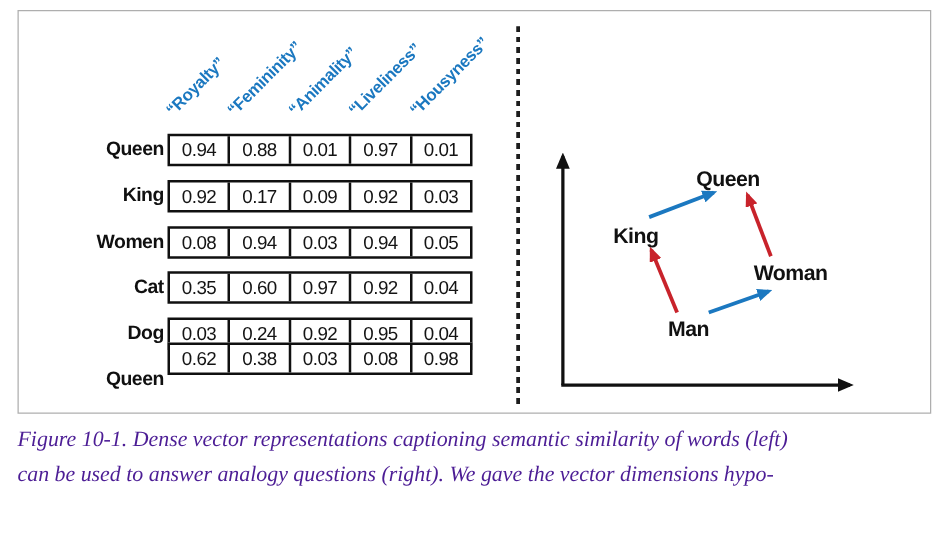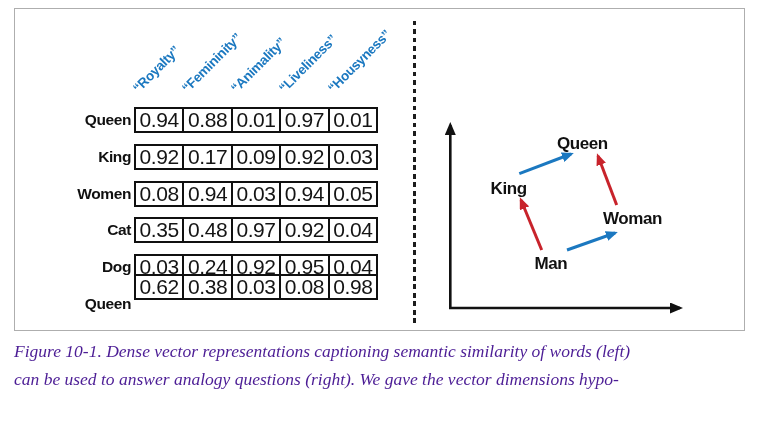--- a/index.html
+++ b/index.html
@@ -21,21 +21,21 @@
   .row-label{
     position:absolute;left:0;width:116px;height:26px;line-height:26px;text-align:right;
     font-weight:700;font-size:15.5px;letter-spacing:-0.4px;color:#101010;
   }
   .matrix-row{
     position:absolute;left:119px;width:244px;height:26px;display:flex;
     border:2.5px solid #101010;box-sizing:border-box;background:#ffffff;
   }
   .cell{
     flex:1;display:flex;align-items:center;justify-content:center;
-    border-left:2.5px solid #101010;font-size:21px;letter-spacing:-0.4px;color:#141414;
+    border-left:2.5px solid #101010;font-size:15px;letter-spacing:-0.4px;color:#141414;
   }
   .cell:first-child{border-left:none;}
   
   .divider{
     position:absolute;left:398px;top:12px;width:3px;height:304px;
     background:repeating-linear-gradient(to bottom,#1c1c1c 0 4.5px,transparent 4.5px 8.5px);
   }
   
   .plot{position:absolute;left:415px;top:100px;}
   .plot text{
@@ -84,21 +84,21 @@
     </div>
     <div class="matrix-row" style="top:172px">
       <div class="cell">0.08</div>
       <div class="cell">0.94</div>
       <div class="cell">0.03</div>
       <div class="cell">0.94</div>
       <div class="cell">0.05</div>
     </div>
     <div class="matrix-row" style="top:208px">
       <div class="cell">0.35</div>
-      <div class="cell">0.48</div>
+      <div class="cell">0.60</div>
       <div class="cell">0.97</div>
       <div class="cell">0.92</div>
       <div class="cell">0.04</div>
     </div>
     <div class="matrix-row" style="top:245px">
       <div class="cell">0.03</div>
       <div class="cell">0.24</div>
       <div class="cell">0.92</div>
       <div class="cell">0.95</div>
       <div class="cell">0.04</div>

